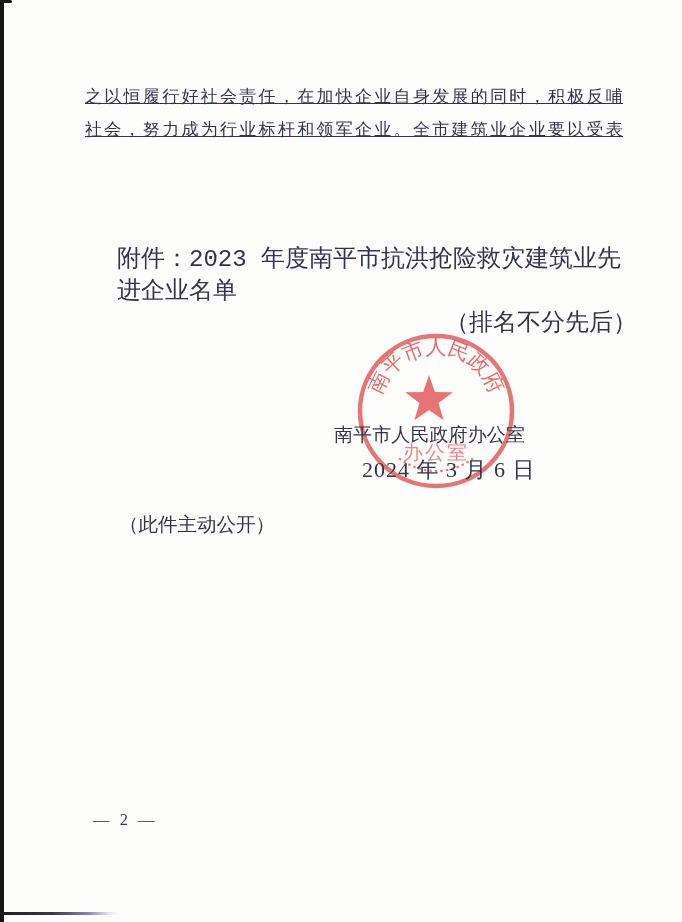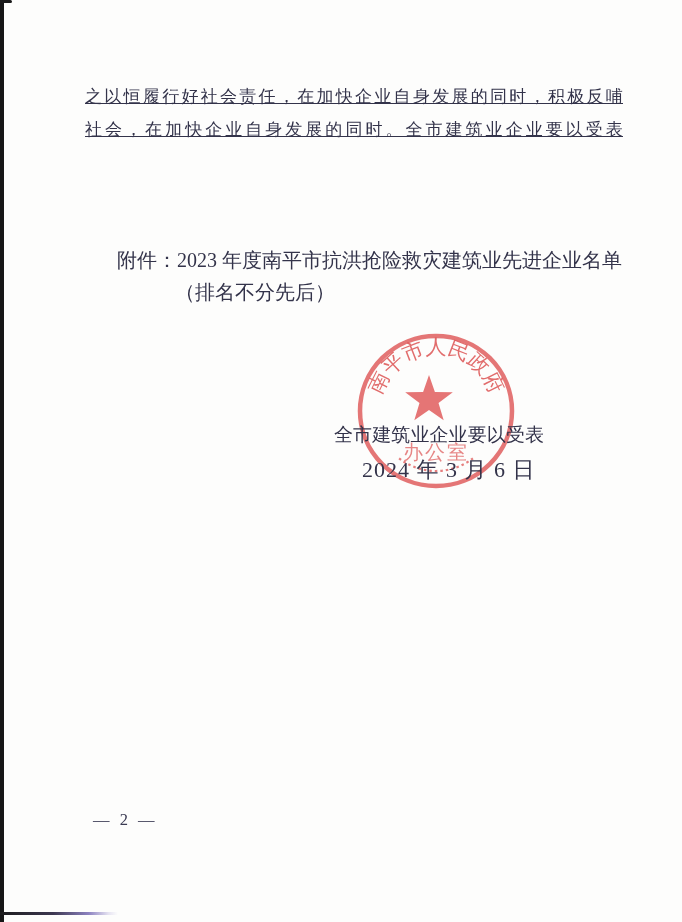--- a/index.html
+++ b/index.html
@@ -27,23 +27,23 @@
   }
   
   .body-paragraph {
     position:absolute; left:85px; top:81px; width:538px;
     font-size:17px; line-height:32.5px; letter-spacing:0.2px;text-decoration:underline;
   }
   .para-line { text-align:justify; text-align-last:justify; height:32.5px; white-space:nowrap; }
   
   .attachment {
     position:absolute; left:117px; top:244px; width:520px;
-    font-size:20px; line-height:32px;
+    font-size:24px; line-height:32px;font-family:Liberation Mono, monospace;
   }
-  .attachment-line2 { padding-left:58px; }
+  .attachment-line2 { padding-left:58px;text-align:right; }
   
   .seal { position:absolute; left:349px; top:325px; width:176px; height:172px; z-index:1; }
   .seal text { fill:#dd5454; font-family:"Liberation Serif","DejaVu Serif",serif; }
   
   .sig-org {
     position:absolute; left:334px; top:422px; z-index:2;
     font-size:19px; letter-spacing:0.1px; white-space:nowrap;
   }
   .sig-date {
     position:absolute; left:362px; top:455px; z-index:2;
@@ -64,38 +64,39 @@
 <body>
 
 <div class="page">
 
   <div class="scan-edge-left"></div>
   <div class="scan-corner-top"></div>
   <div class="scan-line-bottom"></div>
 
   <div class="body-paragraph">
     <div class="para-line">之以恒履行好社会责任，在加快企业自身发展的同时，积极反哺</div>
-    <div class="para-line">社会，在加快企业自身发展的同时。全市建筑业企业要以受表</div>
+    <div class="para-line">社会，努力成为行业标杆和领军企业。全市建筑业企业要以受表</div>
   </div>
 
   <div class="attachment">
     <div>附件：2023 年度南平市抗洪抢险救灾建筑业先进企业名单</div>
     <div class="attachment-line2">（排名不分先后）</div>
   </div>
 
   <svg class="seal" viewBox="0 0 176 172" xmlns="http://www.w3.org/2000/svg">
     <ellipse cx="87" cy="86" rx="76" ry="75" fill="none" stroke="#dd5454" stroke-width="4.5" opacity="0.8"></ellipse>
     <path id="sealArcPath" d="M32.5,69.4 A57 57 0 0 1 141.5,69.4" fill="none"></path>
     <text font-size="21" opacity="0.85" text-anchor="middle">
       <textPath href="#sealArcPath" startOffset="50%">南平市人民政府</textPath>
     </text>
     <polygon points="80,50 85.9,66.9 103.8,67.3 89.5,78.1 94.7,95.2 80,85 65.3,95.2 70.5,78.1 56.2,67.3 74.1,66.9" fill="#de5252" opacity="0.8"></polygon>
     <text x="87" y="134" font-size="20" letter-spacing="2" text-anchor="middle" opacity="0.7">办公室</text>
     <path d="M50.1,133.3 A60 60 0 0 0 123.9,133.3" fill="none" stroke="#dd5454" stroke-width="2.2" stroke-dasharray="2.5 3" opacity="0.75"></path>
   </svg>
 
-  <div class="sig-org">全市建筑业企业要以受表</div>
+  <div class="sig-org">南平市人民政府办公室</div>
   <div class="sig-date">2024 年 3 月 6 日</div>
 
+  <div class="note">（此件主动公开）</div>
 
   <div class="page-number">— 2 —</div>
 
 </div>
 
 </body></html>

